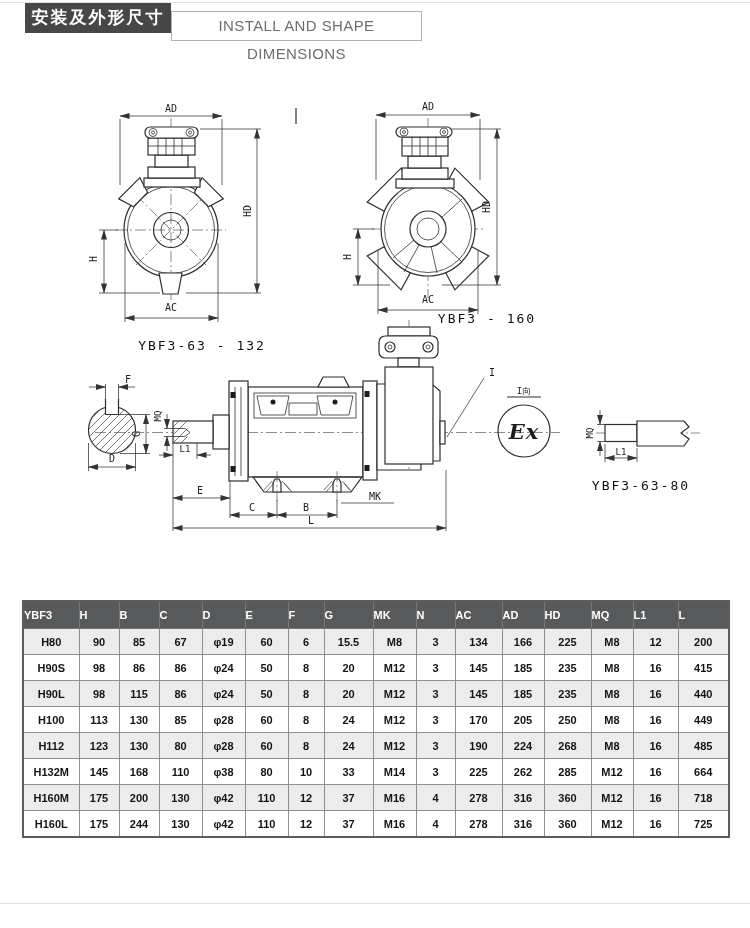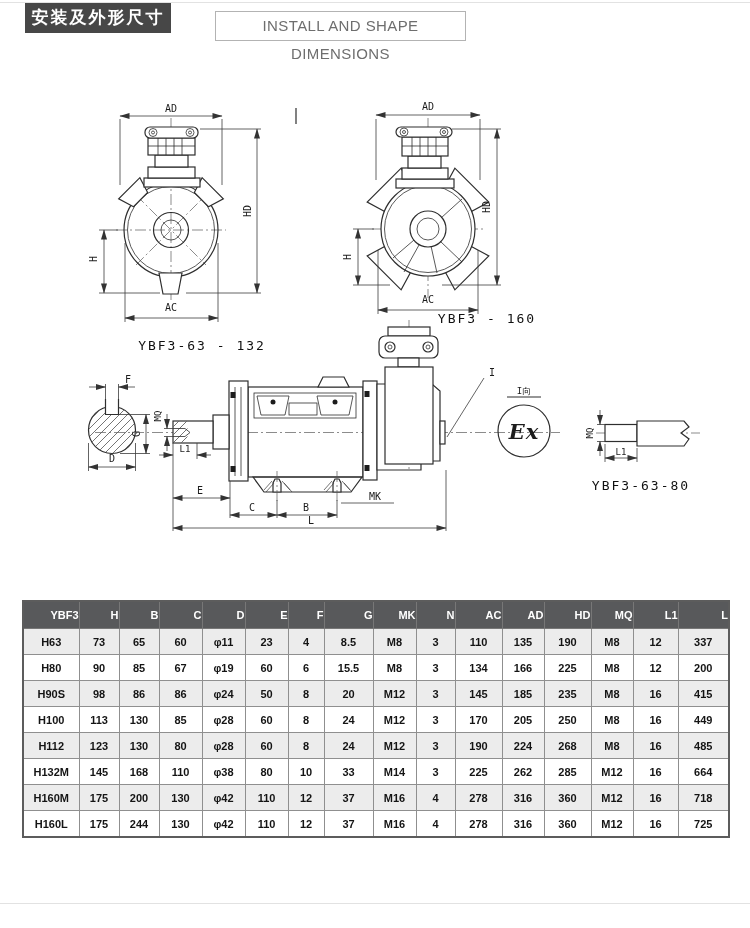--- a/index.html
+++ b/index.html
@@ -4,37 +4,37 @@
 <style>
   html,body{margin:0;padding:0;background:#fff;}
   .page{position:relative;width:750px;height:928px;background:#fff;overflow:hidden;
         font-family:"Liberation Sans",sans-serif;}
   .hline{position:absolute;left:0;width:750px;height:1px;background:#e2e2e2;}
   .hdr-zh{position:absolute;left:25px;top:3px;width:146px;height:30px;background:#474747;
           color:#fff;font-size:17px;font-weight:bold;letter-spacing:2px;line-height:30px;
           text-align:center;box-sizing:border-box;}
   .hdr-en{position:absolute;left:171px;top:11px;width:251px;height:30px;border:1px solid #b3b3b3;
           color:#6e6e6e;font-size:15px;line-height:28px;text-align:center;letter-spacing:0.4px;
-          box-sizing:border-box;background:#fff;margin-left:44px;}
+          box-sizing:border-box;background:#fff;}
   svg{position:absolute;left:0;top:0;}
   .ol{stroke:#2e2e2e;stroke-width:1.2;fill:none;}
   .olw{stroke:#2e2e2e;stroke-width:1.2;fill:#fff;}
   .th{stroke:#2e2e2e;stroke-width:0.8;fill:none;}
   .cl{stroke:#5a5a5a;stroke-width:0.7;fill:none;stroke-dasharray:11 3 2 3;}
   .dl{stroke:#3c3c3c;stroke-width:0.8;fill:none;}
   .ht{stroke:#3a3a3a;stroke-width:0.7;fill:none;}
   .dt{font:10px "DejaVu Sans Mono",monospace;fill:#1c1c1c;}
   .dts{font:9px "DejaVu Sans Mono",monospace;fill:#1c1c1c;}
   .lbl{font:13px "DejaVu Sans Mono",monospace;fill:#111;letter-spacing:2px;}
   .exm{font:italic bold 21px "DejaVu Serif",serif;fill:#1c1c1c;letter-spacing:1px;}
   .dot{fill:#1c1c1c;stroke:none;}
   table.dim{position:absolute;left:22px;top:600px;width:706px;border-collapse:collapse;
             table-layout:fixed;border:2px solid #5c5c5c;font:bold 11px "Liberation Sans",sans-serif;}
   table.dim th{background:#58595b;color:#fff;border:1px solid #777;height:26px;padding:0;
-               font-weight:bold;text-align:right;}
+               font-weight:bold;text-align:left;}
   table.dim td{border:1px solid #8f8f8f;height:25px;padding:0;text-align:center;color:#141414;
                background:#fff;}
   table.dim tbody tr:nth-child(odd) td{background:#ececec;}
 </style>
 </head>
 <body>
 
 <div class="page">
   <div class="hline" style="top:2px"></div>
   <div class="hdr-zh">安装及外形尺寸</div>
@@ -342,38 +342,20 @@
           <th>AC</th>
           <th>AD</th>
           <th>HD</th>
           <th>MQ</th>
           <th>L1</th>
           <th>L</th>
         </tr>
       </thead>
       <tbody>
         <tr>
-          <td>H63</td>
-          <td>73</td>
-          <td>65</td>
-          <td>60</td>
-          <td>φ11</td>
-          <td>23</td>
-          <td>4</td>
-          <td>8.5</td>
-          <td>M8</td>
-          <td>3</td>
-          <td>110</td>
-          <td>135</td>
-          <td>190</td>
-          <td>M8</td>
-          <td>12</td>
-          <td>337</td>
-        </tr>
-        <tr>
           <td>H80</td>
           <td>90</td>
           <td>85</td>
           <td>67</td>
           <td>φ19</td>
           <td>60</td>
           <td>6</td>
           <td>15.5</td>
           <td>M8</td>
           <td>3</td>
@@ -396,20 +378,38 @@
           <td>M12</td>
           <td>3</td>
           <td>145</td>
           <td>185</td>
           <td>235</td>
           <td>M8</td>
           <td>16</td>
           <td>415</td>
         </tr>
         <tr>
+          <td>H90L</td>
+          <td>98</td>
+          <td>115</td>
+          <td>86</td>
+          <td>φ24</td>
+          <td>50</td>
+          <td>8</td>
+          <td>20</td>
+          <td>M12</td>
+          <td>3</td>
+          <td>145</td>
+          <td>185</td>
+          <td>235</td>
+          <td>M8</td>
+          <td>16</td>
+          <td>440</td>
+        </tr>
+        <tr>
           <td>H100</td>
           <td>113</td>
           <td>130</td>
           <td>85</td>
           <td>φ28</td>
           <td>60</td>
           <td>8</td>
           <td>24</td>
           <td>M12</td>
           <td>3</td>

